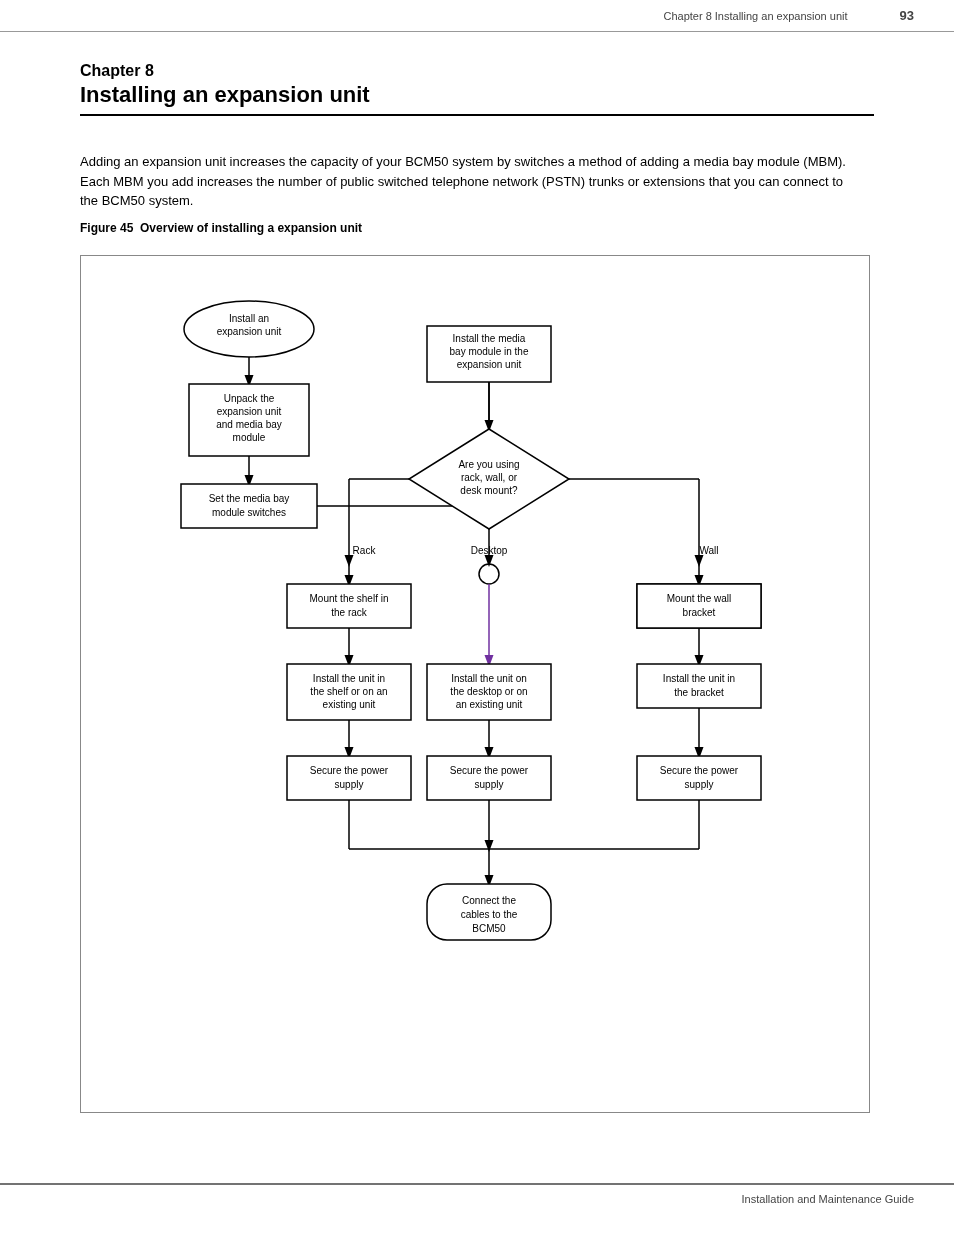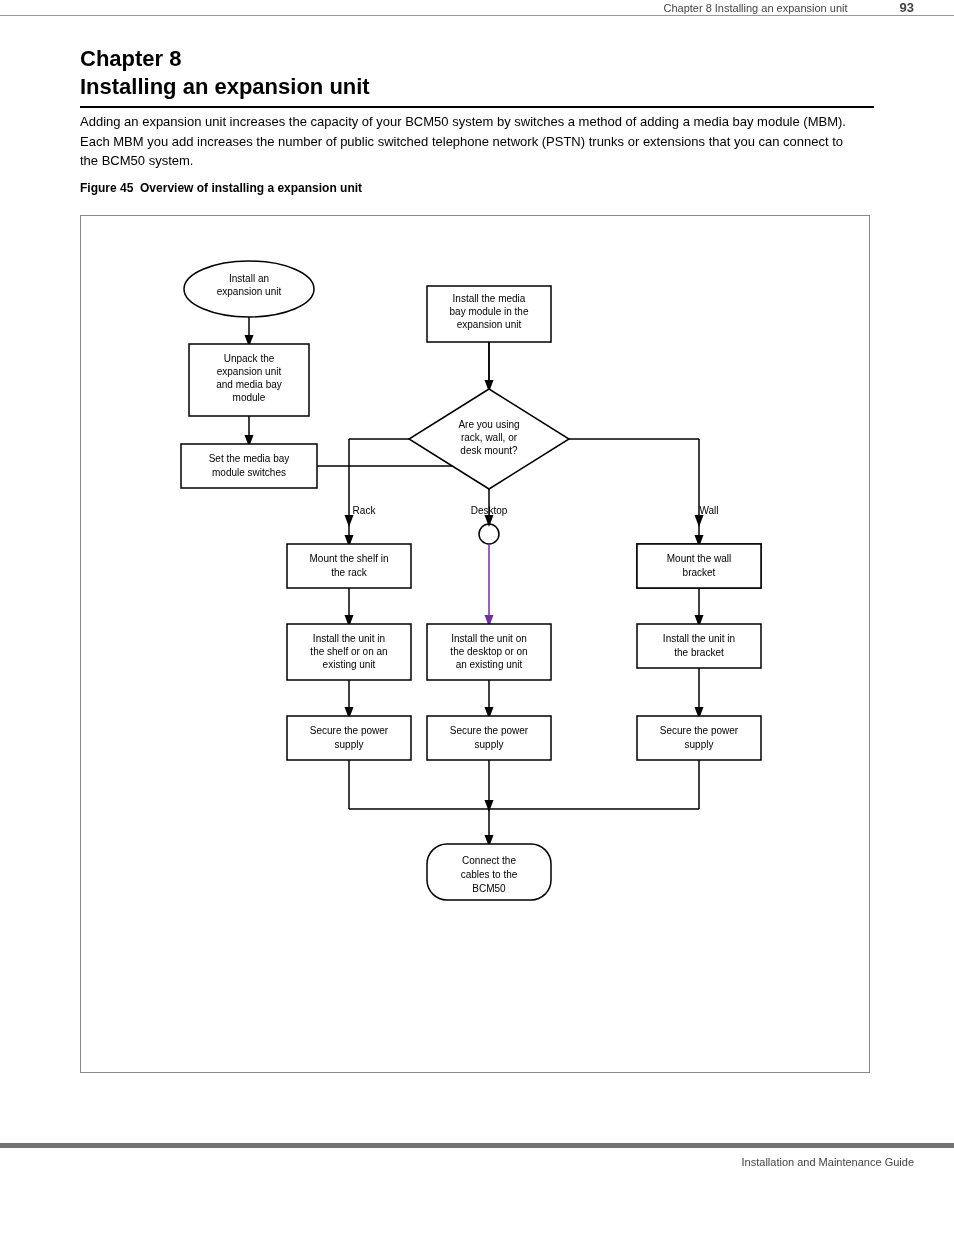--- a/index.html
+++ b/index.html
@@ -10,45 +10,45 @@
       width: 954px;
       min-height: 1235px;
       font-size: 13px;
     }
 
     
     .page-header {
       display: flex;
       justify-content: flex-end;
       align-items: center;
-      padding: 0 40px;
+      padding: 8px 40px;
       border-bottom: 1px solid #999;
       font-size: 11px;
       color: #444;
     }
     .page-header-text { margin-right: 20px; }
     .page-header-num { font-weight: bold; font-size: 13px; margin-left: 32px; }
 
     
     .main-content {
       padding: 20px 80px 40px 80px;
     }
 
     .chapter-label {
-      font-size: 22px;
+      font-size: 16px;
       font-weight: bold;
       margin-bottom: 2px;
       margin-top: 10px;
     }
     .chapter-title {
       font-size: 22px;
       font-weight: bold;
       border-bottom: 2px solid #000;
       padding-bottom: 6px;
-      margin-bottom: 4px;
+      margin-bottom: 36px;
     }
 
     .body-text {
       font-size: 13px;
       line-height: 1.5;
       margin-bottom: 10px;
       max-width: 780px;
     }
 
     .figure-label {
@@ -70,21 +70,21 @@
     }
 
     
     .flowchart-svg {
       display: block;
       margin: 0 auto;
     }
 
     
     .page-footer {
-      border-top: 5px solid #737373;
+      border-top: 2px solid #737373;
       padding: 8px 40px;
       display: flex;
       justify-content: flex-end;
       font-size: 11px;
       color: #444;
       margin-top: 30px;
     }
   </style>
 </head>
 <body>

